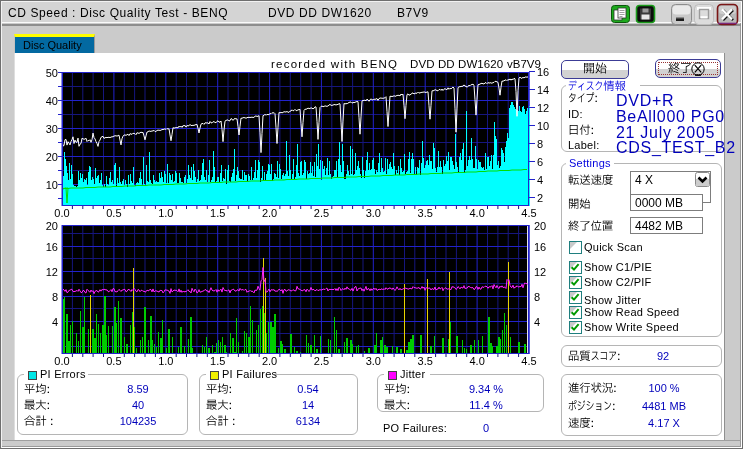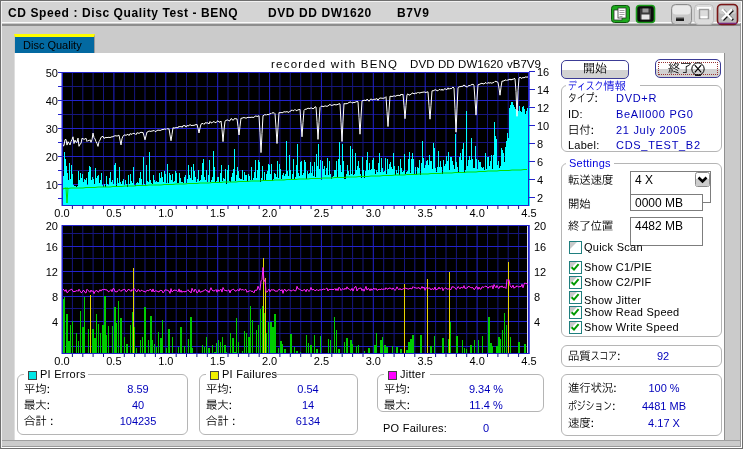--- a/index.html
+++ b/index.html
@@ -4,29 +4,29 @@
 html,body{width:743px;height:449px;overflow:hidden}
 body{position:relative;background:#cbcbcb;font-family:"Liberation Sans",sans-serif;
  -webkit-font-smoothing:none;font-smooth:never}
 .abs,.jt{position:absolute}
 .jt{overflow:visible}
 #frame{position:absolute;inset:0;border:1px solid #6e6e6e;
  box-shadow:inset 1px 1px 0 #f2f2f2, inset -1px -1px 0 #fff, inset -2px -2px 0 #9a9a9a;}
 #titlebar{position:absolute;left:2px;top:2px;right:2px;height:21px;background:#d4d4d4;
  border-bottom:1px solid #fafafa}
 #titleshadow{position:absolute;left:2px;top:24px;right:2px;height:2px;background:#8d8d8d}
-.ttxt{position:absolute;top:6px;font-weight:bold;font-size:12px;color:#000;letter-spacing:0.6px;white-space:pre}
+.ttxt{position:absolute;top:6px;font-weight:normal;font-size:12px;color:#000;letter-spacing:0.6px;white-space:pre}
 #page{position:absolute;left:14px;top:53px;width:711px;height:387px;background:#fff;
  border-right:1px solid #8f8f8f;border-left:1px solid #dedede}
 #tab{position:absolute;left:14px;top:34px;width:81px;height:19px;background:#0369a1;
  border-left:1px solid #c2c2c2;border-right:1px solid #9a9a9a;border-top:3px solid #ffff00}
 #tab span{position:absolute;left:8px;top:2px;font-size:11px;color:#000}
 .gbox{position:absolute;border:1px solid #b5b5b5;border-radius:6px}
 .lbl{position:absolute;font-size:11px;color:#000;white-space:pre;letter-spacing:0.25px}
-.val{position:absolute;font-size:11px;color:#0000bb;white-space:pre;letter-spacing:0.7px}
+.val{position:absolute;font-size:16px;color:#0000bb;white-space:pre;letter-spacing:0.7px}
 .vr{position:absolute;font-size:11px;color:#0000bb;white-space:pre;text-align:center}
 .inp{position:absolute;background:#fff;border:1px solid #7d7d7d;font-size:12px;color:#000;
  padding-left:4px;padding-top:1px}
 .btn{position:absolute;height:19px;border:1px solid #3c3c96;border-radius:5px;
  background:linear-gradient(#ffffff 0 52%,#d2d2d2 52% 100%);text-align:center}
 </style></head><body>
 <svg width="0" height="0" style="position:absolute">
     <defs>
       <g id="t_kaishi">
         <path transform="translate(0,0)" d="M85 803H445V480H147V-66H85ZM539 803H915V5Q915 -25 899.5 -38.5Q884 -52 848 -52H716L705 4H853V480H539ZM147 668H385V751H147ZM599 668H853V751H599ZM147 532H385V618H147ZM599 532H853V618H599ZM770 177H631V-54H573V177H413Q403 100 372.0 44.0Q341 -12 282 -62L238 -16Q291 25 318.5 70.5Q346 116 355 177H212V229H360V254V355H242V407H750V355H631V229H770ZM418 229H573V355H418V256Z"></path>
@@ -340,21 +340,21 @@
     <g transform="translate(0,9.94) scale(0.011300,-0.011300)" fill="#000">
       <use href="#t_kaishi"></use>
     </g>
   </svg>
 <div class="inp" style="left:630px;top:194px;width:73px;height:17px">0000 MB</div>
 <svg class="jt" style="left:568px;top:220px;" width="2" height="2">
     <g transform="translate(0,9.94) scale(0.011300,-0.011300)" fill="#000">
       <use href="#t_ichi"></use>
     </g>
   </svg>
-<div class="inp" style="left:630px;top:217px;width:73px;height:29px">4482 MB</div>
+<div class="inp" style="left:630px;top:217px;width:73px;height:17px">4482 MB</div>
 <svg class="jt" style="left:569px;top:241px" width="13" height="13">
     <rect x="0.5" y="0.5" width="12" height="12" fill="#fff" stroke="#1f7f7f"></rect>
     <path d="M1,1 h7 l-7,7 Z" fill="#c9c9c9"></path>
   </svg>
 <span class="lbl" style="left:584px;top:241px">Quick Scan</span>
 <svg class="jt" style="left:569px;top:261px" width="13" height="13">
     <rect x="0.5" y="0.5" width="12" height="12" fill="#fff" stroke="#1f7f7f"></rect>
     <path d="M1,1 h7 l-7,7 Z" fill="#c9c9c9"></path>
     <path d="M2.6,6.2 L5,8.6 L9.6,3.2" stroke="#090" stroke-width="2" fill="none"></path>
   </svg>

